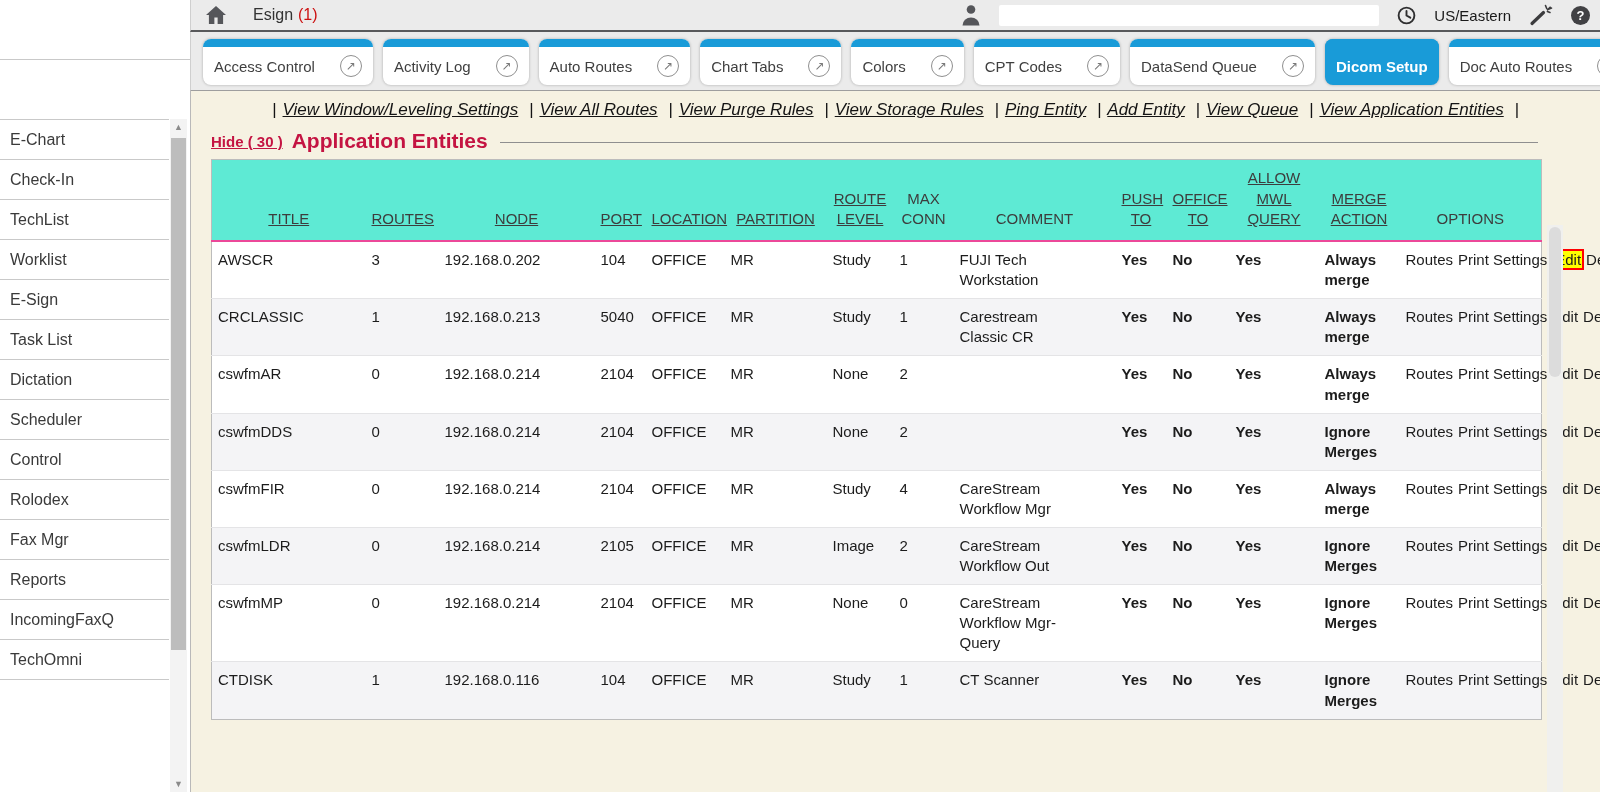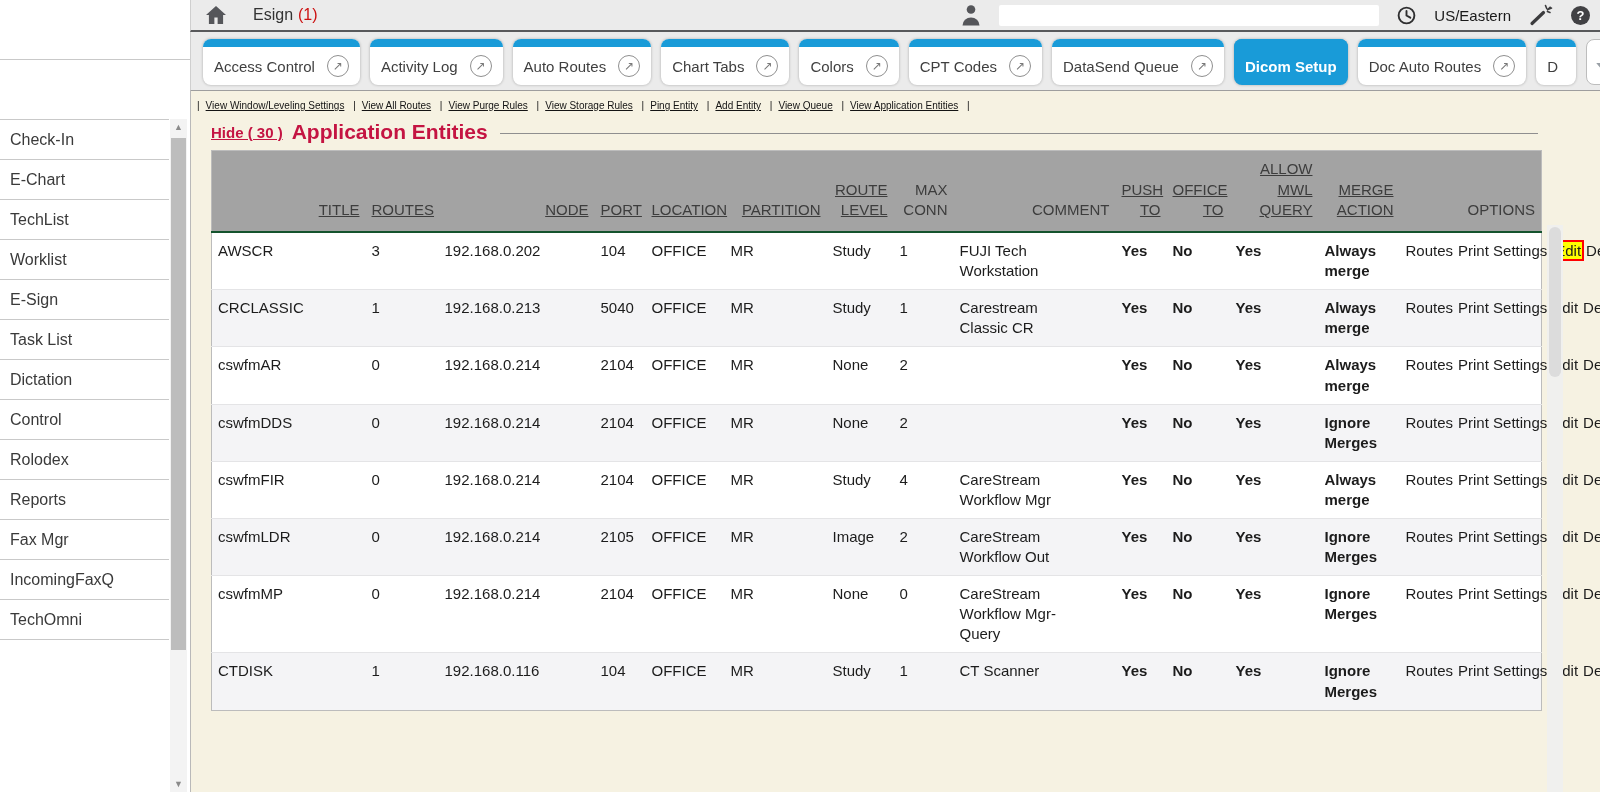--- a/index.html
+++ b/index.html
@@ -35,91 +35,92 @@
   .help-badge { width:19px; height:19px; border-radius:50%; background:#414144; color:#fff;
     font-weight:700; font-size:13px; display:grid; place-items:center; cursor:pointer; }
 
   
   .tabbar { position:absolute; left:190px; top:32px; width:1410px; height:59px; background:#ebebeb;
     border-bottom:1px solid #9e9e9e; border-left:1px solid #cfcfcf;
     display:flex; gap:10px; padding:7px 8px 0 12px; overflow:hidden; align-items:flex-start; }
   .tab { border-radius:8px; overflow:hidden; background:#fff; height:46px; flex:0 0 auto;
     box-shadow:0 0 3px rgba(0,0,0,.28); cursor:pointer; }
   .tab-cap { height:8px; background:var(--accent-blue, #199bd8); }
-  .tab-body { height:38px; display:flex; align-items:center; gap:12px; padding:0 11px; }
+  .tab-body { height:38px; display:flex; align-items:center; gap:25px; padding:0 11px; }
   .tab-label { font-size:15px; color:#3f3f3f; white-space:nowrap; }
   .tab-open { width:22px; height:22px; border:1px solid #8f8f8f; border-radius:50%;
     display:grid; place-items:center; font-size:12px; color:#7a7a7a; }
   .tab.active { background:var(--accent-blue, #199bd8); }
   .tab.active .tab-label { color:#fff; font-weight:700; }
   .tab.partial { width:40px; }
   .scroll-down-btn { width:36px; height:46px; background:#fff; border:1px solid #bdbdbd; border-radius:8px;
     display:grid; place-items:center; cursor:pointer; flex:0 0 auto; }
 
   
   .content { position:absolute; left:190px; top:91px; width:1410px; height:701px;
     background:#f6f2e2; border-left:1px solid #b9b9b9; overflow:hidden; }
-  .links-row { padding-top:9px; font-size:10px; color:#141414; white-space:nowrap; }
+  .links-row { text-align:center; padding-top:9px; font-size:17px; color:#141414; white-space:nowrap;font-style:italic; }
   .links-row a { color:#141414; text-decoration:underline; cursor:pointer; }
   .links-row .sep { margin:0 6px; }
 
   .section-head { display:flex; align-items:center; margin:9px 0 6px 20px; width:1327px; }
   .hide-link { color:var(--heading-crimson, #c41442); font-weight:700; font-size:15px;
     text-decoration:underline; margin-right:9px; cursor:pointer; white-space:nowrap; }
   .section-title { color:var(--heading-crimson, #c41442); font-weight:700; font-size:21px; white-space:nowrap; }
   .head-rule { flex:1; border-top:1px solid #8f8f8f; margin-left:12px; margin-top:3px; }
 
   
   table.aetable { margin-left:20px; width:1330px; border-collapse:collapse; table-layout:fixed;
     background:#fff; border:1px solid #bcbcbc; font-size:15px; color:#1c1c1c; }
-  .aetable thead th { background:#a3a3a3; vertical-align:bottom; text-align:right; font-weight:400;
-    color:#3d3d3d; padding:8px 6px 10px 6px; border-bottom:2px solid #14532d; line-height:1.38; }
+  .aetable thead th { background:#5eead4; vertical-align:bottom; text-align:center; font-weight:400;
+    color:#3d3d3d; padding:8px 6px 10px 6px; border-bottom:2px solid #ec4899; line-height:1.38; }
   .aetable thead th.u { text-decoration:underline; cursor:pointer; }
   .aetable td { vertical-align:top; padding:8px 6px; line-height:1.34; }
   .aetable tbody tr:nth-child(even) { background:#f4f4f6; }
   .aetable tbody tr + tr td { border-top:1px solid #e4e4e6; }
   td.b { font-weight:700; }
   .cwrap { display:inline-block; max-width:118px; }
   td.opts .opt { white-space:nowrap; margin-right:5px; cursor:pointer; }
   td.opts .opt.hl { background:var(--highlight-yellow, #ffff00);
     border:2px solid var(--highlight-border, #ff0000); padding:0 1px; margin-right:2px; }
 
   .content-scroll { position:absolute; left:1356px; top:134px; bottom:0; width:16px; background:#f0f0ee; }
   .content-thumb { position:absolute; left:2px; top:2px; width:12px; height:150px; background:#dcdcdc; border-radius:6px; cursor:pointer; }
 </style>
 </head>
 <body>
 
 <div class="sidebar">
   <div class="sidebar-top"></div>
   <div class="side-menu">
 
+      <div class="side-item">E-Chart</div>
+
       <div class="side-item">Check-In</div>
 
-      <div class="side-item">E-Chart</div>
-
       <div class="side-item">TechList</div>
 
       <div class="side-item">Worklist</div>
 
 
       <div class="side-item">E-Sign</div>
 
       <div class="side-item">Task List</div>
 
       <div class="side-item">Dictation</div>
 
+      <div class="side-item">Scheduler</div>
 
       <div class="side-item">Control</div>
 
       <div class="side-item">Rolodex</div>
 
+      <div class="side-item">Fax Mgr</div>
+
       <div class="side-item">Reports</div>
-
-      <div class="side-item">Fax Mgr</div>
 
       <div class="side-item">IncomingFaxQ</div>
 
 
       <div class="side-item">TechOmni</div>
 
   </div>
   <div class="side-scroll">
     <div class="scroll-btn up">▲</div>
     <div class="side-thumb"></div>

